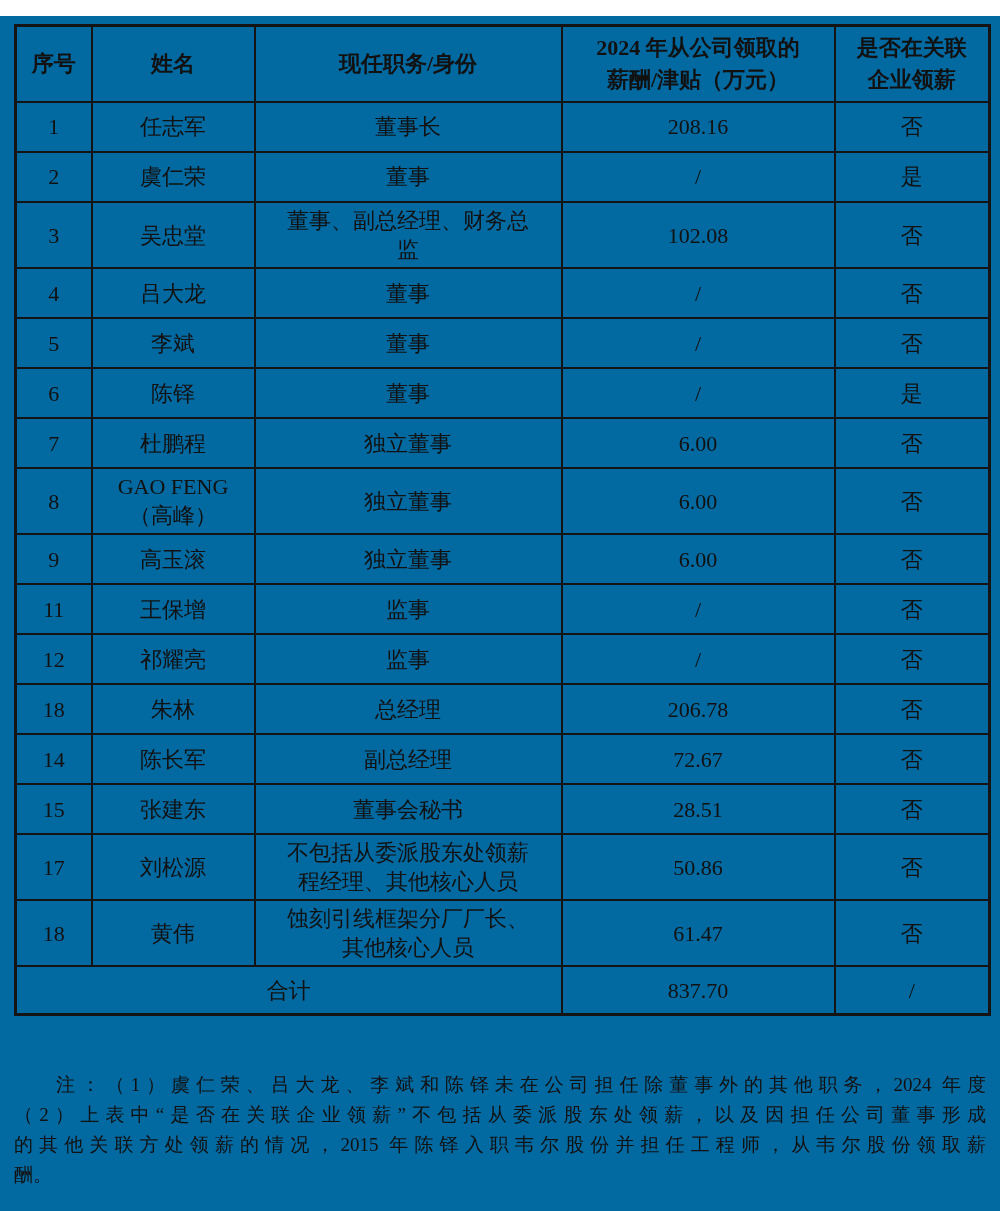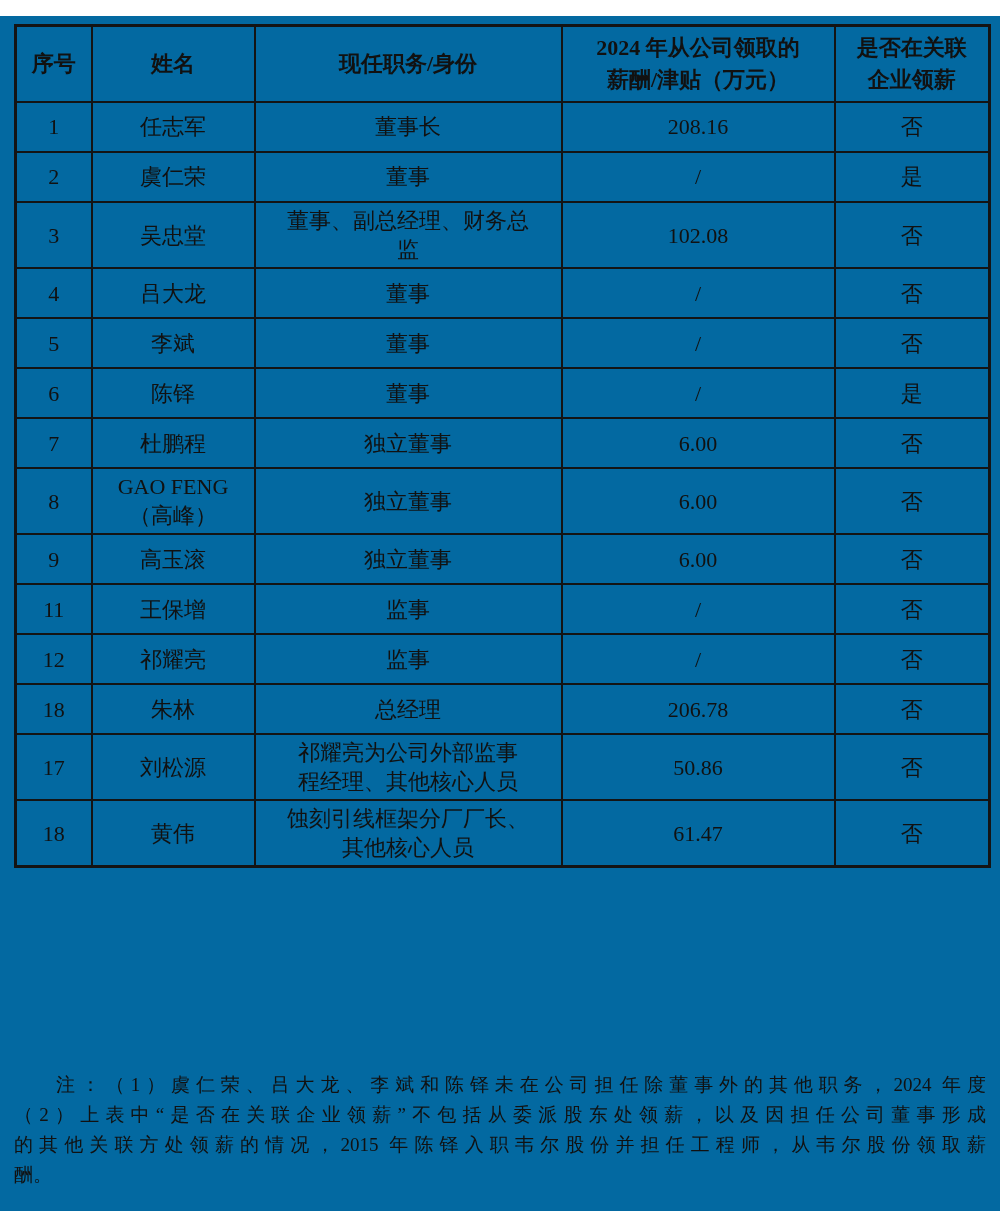--- a/index.html
+++ b/index.html
@@ -186,40 +186,59 @@
     </tr>
 
     <tr>
       <td>18</td>
       <td>朱林</td>
       <td>总经理</td>
       <td>206.78</td>
       <td>否</td>
     </tr>
 
-
+    <tr>
+      <td>14</td>
+      <td>陈长军</td>
+      <td>副总经理</td>
+      <td>72.67</td>
+      <td>否</td>
+    </tr>
+
+    <tr>
+      <td>15</td>
+      <td>张建东</td>
+      <td>董事会秘书</td>
+      <td>28.51</td>
+      <td>否</td>
+    </tr>
 
 
     <tr>
       <td>17</td>
       <td>刘松源</td>
-      <td>祁耀亮为公司外部监事
+      <td>不包括从委派股东处领薪
 程经理、其他核心人员</td>
       <td>50.86</td>
       <td>否</td>
     </tr>
 
     <tr>
       <td>18</td>
       <td>黄伟</td>
       <td>蚀刻引线框架分厂厂长、
 其他核心人员</td>
       <td>61.47</td>
       <td>否</td>
     </tr>
+  <tr class="total-row" id="total-row">
+        <td colspan="3">合计</td>
+        <td>837.70</td>
+        <td>/</td>
+      </tr>
     </tbody>
   </table>
 
   <div class="notes" id="notes">
       <div class="note-line first">注：（1）虞仁荣、吕大龙、李斌和陈铎未在公司担任除董事外的其他职务，2024 年度</div>
       <div class="note-line">（2）上表中“是否在关联企业领薪”不包括从委派股东处领薪，以及因担任公司董事形成</div>
       <div class="note-line">的其他关联方处领薪的情况，2015 年陈铎入职韦尔股份并担任工程师，从韦尔股份领取薪</div>
       <div class="note-line last">酬。</div>
     </div>
 

